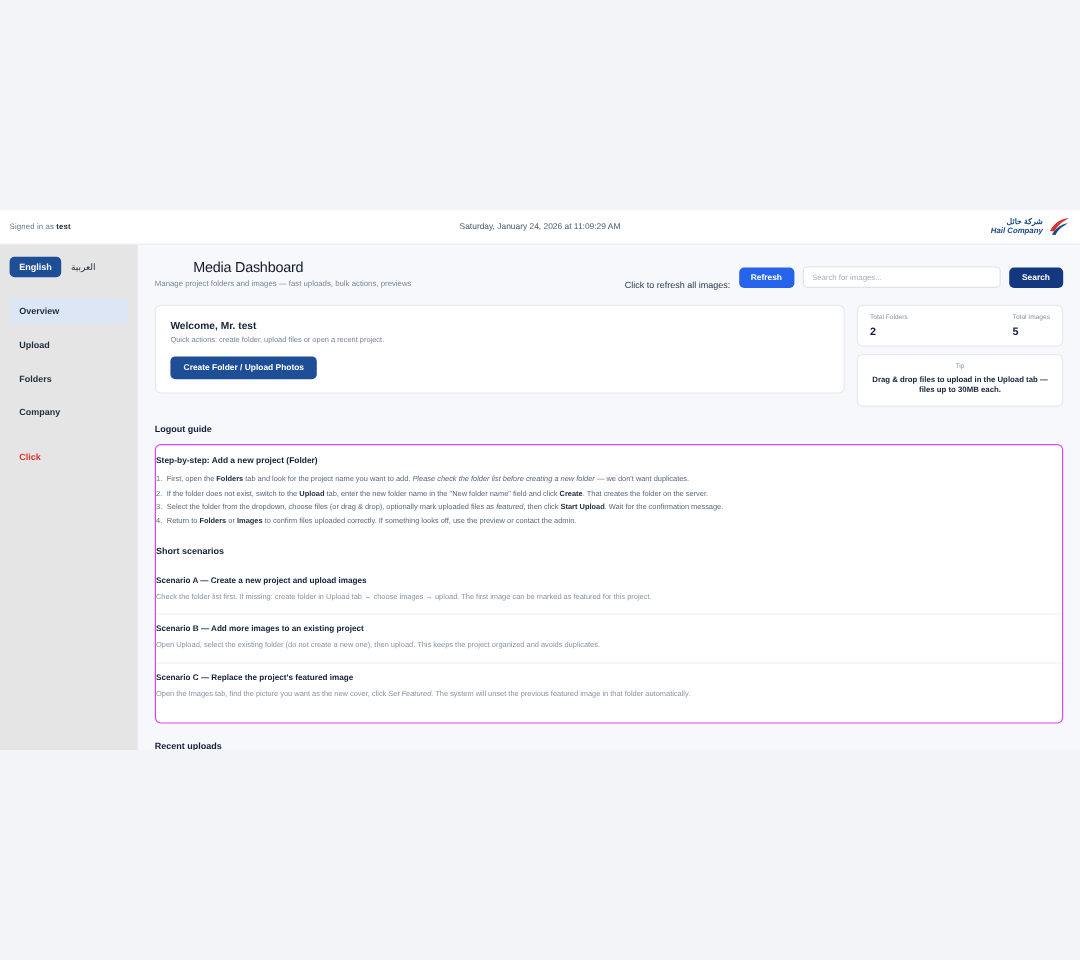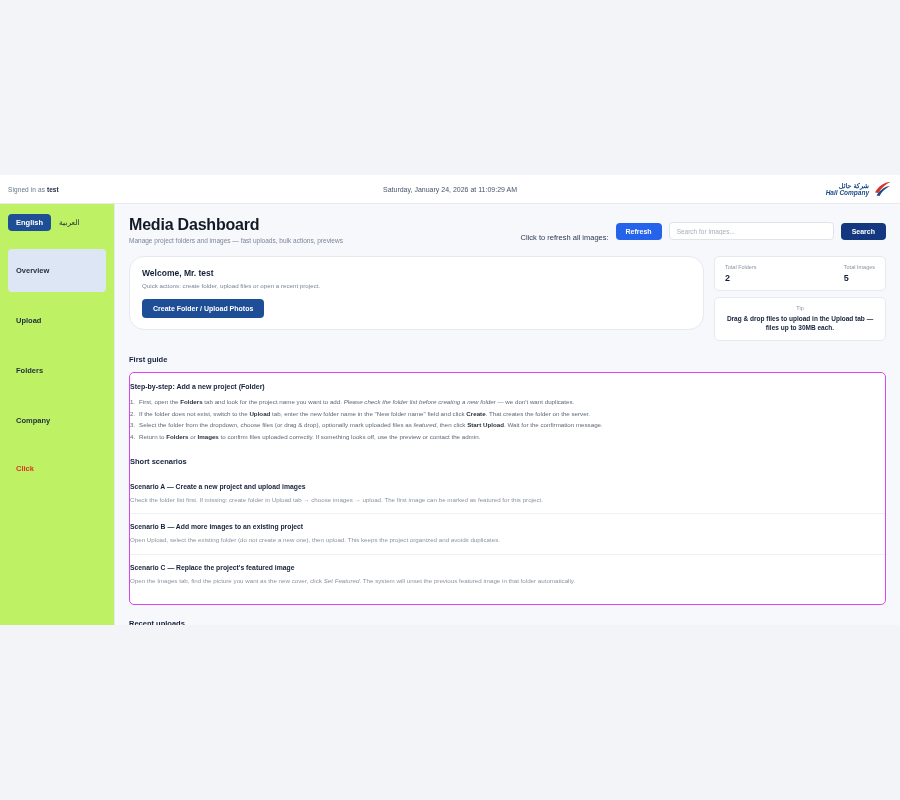--- a/index.html
+++ b/index.html
@@ -36,45 +36,45 @@
   .brand-text { text-align: right; line-height: 1.15; }
   .brand-ar { font-size: 6.5px; color: #1b4a8a; font-weight: 700; direction: rtl; }
   .brand-en { font-size: 6.5px; color: #1b4a8a; font-style: italic; font-weight: 700; }
   .brand-mark { width: 20px; height: 20px; }
 
   
   .app-body { display: flex; height: 421px; background: #f7f8fc; }
 
   
   .sidebar {
-    width: 115px; background: #bef264;
+    width: 115px; background: #e5e5e5;
     border-right: 1px solid #e8eaef;
     padding: 10px 8px; flex-shrink: 0;
   }
   .lang-row { display: flex; align-items: center; gap: 8px; margin-bottom: 18px; }
   .lang-btn {
     background: #1e4e96; color: #fff; font-size: 7.5px; font-weight: 700;
     padding: 4px 8px; border-radius: 4px; border: none; cursor: pointer;
   }
   .lang-link { font-size: 7.5px; color: #1e293b; direction: rtl; cursor: pointer; }
   .nav-item {
     font-size: 7.5px; color: #1f2d3d; font-weight: 600;
-    padding: 17px 8px; border-radius: 4px; margin-bottom: 7px; cursor: pointer;
+    padding: 6px 8px; border-radius: 4px; margin-bottom: 7px; cursor: pointer;
   }
   .nav-item.active { background: #dde6f5; }
   .nav-logout {
     font-size: 7.5px; color: #d9342b; font-weight: 600;
     padding: 6px 8px; margin-top: 16px; cursor: pointer;
   }
 
   
   .main { flex: 1; padding: 12px 14px 0 14px; overflow: hidden; }
 
   .main-head { display: flex; align-items: flex-start; margin-bottom: 12px; }
-  .page-title { font-size: 16px; font-weight: 700; color: #121a26; letter-spacing: -.2px; }
+  .page-title { font-size: 12px; font-weight: 400; color: #121a26; letter-spacing: -.2px; margin-left: 32px; }
   .page-sub { font-size: 6.5px; color: #7b8598; margin-top: 3px; }
   .head-tools { margin-left: auto; display: flex; align-items: center; gap: 7px; padding-top: 4px; }
   .refresh-label { font-size: 7.5px; color: #2b3a4d; margin-top: 13px; }
   .btn-refresh {
     background: #2563eb; color: #fff; font-size: 7px; font-weight: 700;
     padding: 5px 10px; border: none; border-radius: 4px; cursor: pointer;
   }
   .search-input {
     width: 165px; height: 18px; font-size: 6.5px; color: #334155;
     border: 1px solid #dfe3ea; border-radius: 4px; padding: 0 7px;
@@ -82,21 +82,21 @@
   }
   .search-input::placeholder { color: #a7afbd; }
   .btn-search {
     background: #14387f; color: #fff; font-size: 7px; font-weight: 700;
     padding: 5px 11px; border: none; border-radius: 4px; cursor: pointer;
   }
 
   
   .cards-row { display: flex; gap: 10px; align-items: flex-start; }
   .welcome-card {
-    flex: 1; background: #fff; border: 1px solid #e6e9f0; border-radius: 15px;
+    flex: 1; background: #fff; border: 1px solid #e6e9f0; border-radius: 5px;
     padding: 11px 12px;
   }
   .welcome-title { font-size: 8.5px; font-weight: 700; color: #14203a; }
   .welcome-sub { font-size: 6.2px; color: #7b8598; margin-top: 4px; }
   .btn-create {
     margin-top: 10px; background: #1e4e96; color: #fff;
     font-size: 7px; font-weight: 700; padding: 6px 11px;
     border: none; border-radius: 4px; cursor: pointer;
   }
   .right-cards { width: 172px; display: flex; flex-direction: column; gap: 6px; }
@@ -213,21 +213,21 @@
                 <div class="stat-value">5</div>
               </div>
             </div>
             <div class="tip-card">
               <div class="tip-label">Tip</div>
               <div class="tip-text">Drag &amp; drop files to upload in the Upload tab — files up to 30MB each.</div>
             </div>
           </div>
         </div>
 
-        <div class="section-head">First guide</div>
+        <div class="section-head">Logout guide</div>
         <div class="guide-panel">
           <div class="guide-title">Step-by-step: Add a new project (Folder)</div>
           <ol class="guide-list">
             <li><span>First, open the </span><b>Folders</b><span> tab and look for the project name you want to add. </span><i>Please check the folder list before creating a new folder</i><span> — we don't want duplicates.</span></li>
             <li><span>If the folder does not exist, switch to the </span><b>Upload</b><span> tab, enter the new folder name in the "New folder name" field and click </span><b>Create</b><span>. That creates the folder on the server.</span></li>
             <li><span>Select the folder from the dropdown, choose files (or drag &amp; drop), optionally mark uploaded files as </span><i>featured</i><span>, then click </span><b>Start Upload</b><span>. Wait for the confirmation message.</span></li>
             <li><span>Return to </span><b>Folders</b><span> or </span><b>Images</b><span> to confirm files uploaded correctly. If something looks off, use the preview or contact the admin.</span></li>
           </ol>
 
           <div class="section-head">Short scenarios</div>

